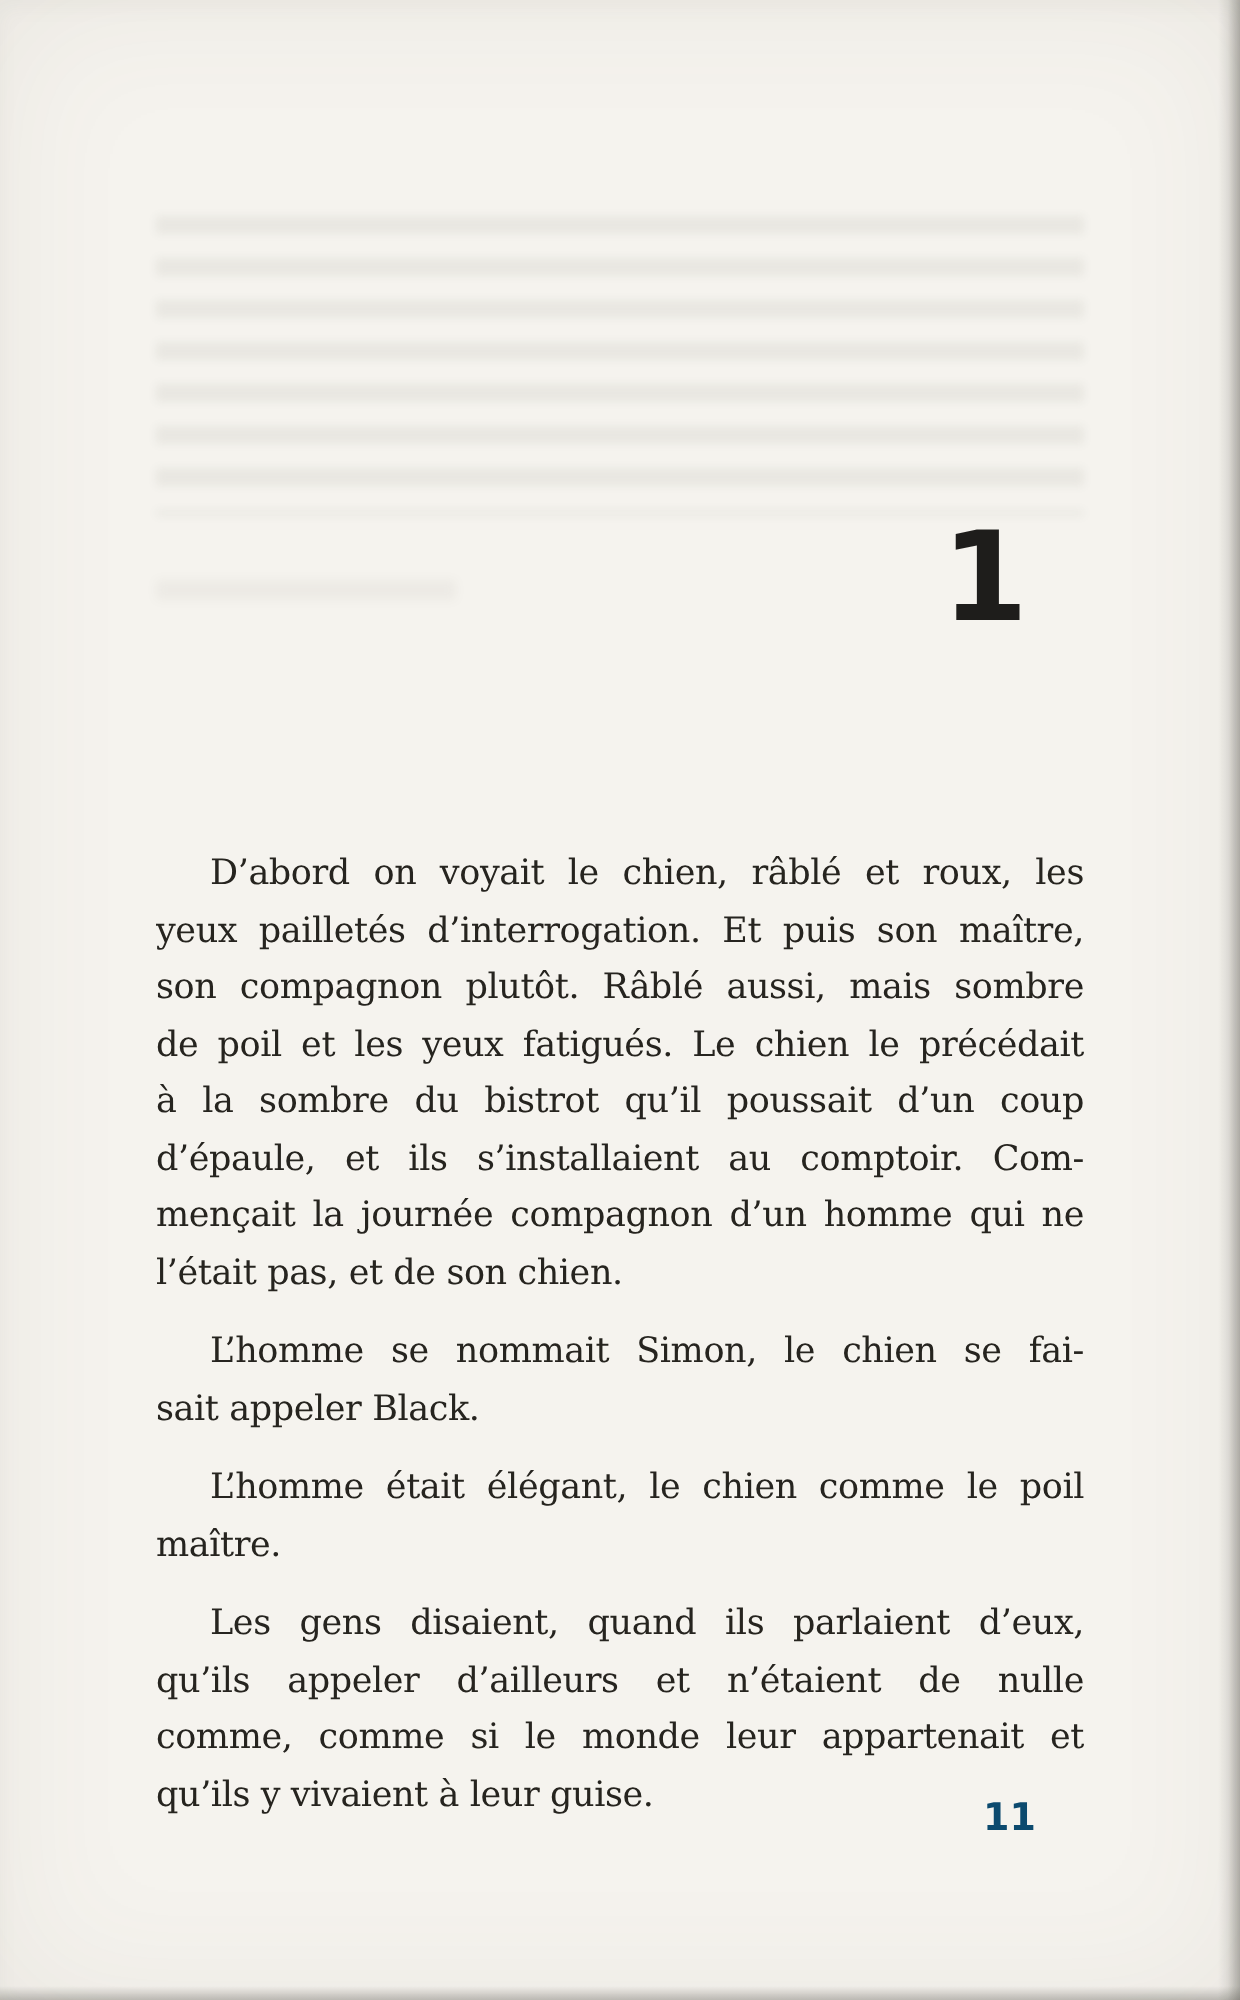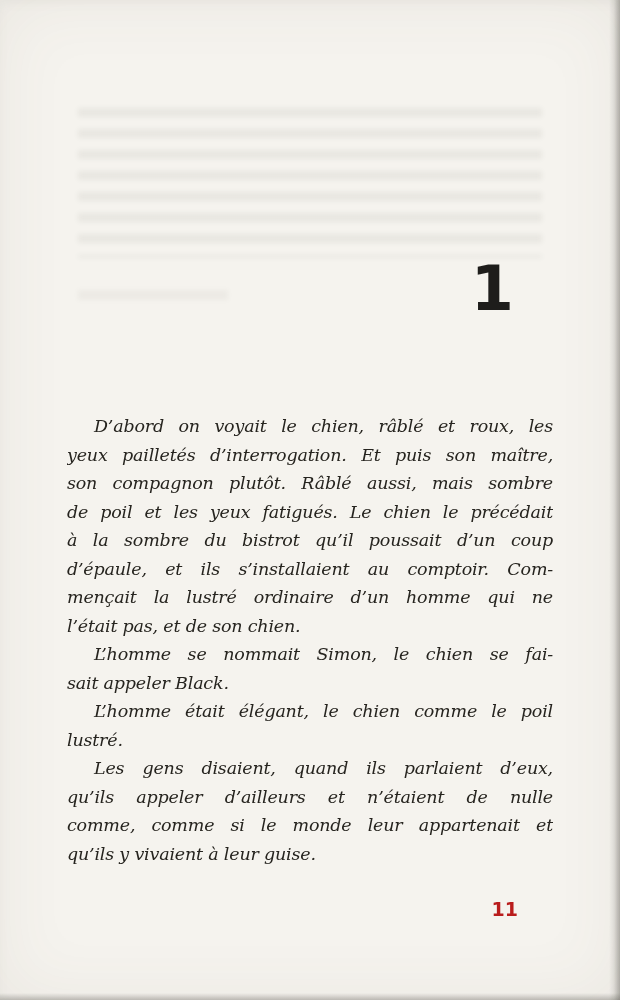--- a/index.html
+++ b/index.html
@@ -85,71 +85,71 @@
     font-size: 62px;
     line-height: 1;
     color: #1e1d1b;
   }
   .text-block {
     position: absolute;
     left: 67px;
     top: 412px;
     width: 486px;
   }
-  .para { margin: 0; font-style: italic; }
+  .para { margin: 11px; }
   .line {
     height: 28.5px;
     line-height: 28.5px;
     font-size: 17.5px;
     letter-spacing: -0.2px;
     text-align: justify;
     text-align-last: justify;
     overflow: hidden;
     white-space: normal;
   }
   .line.last { text-align-last: left; }
   .line.first { text-indent: 27px; }
   .folio {
     position: absolute;
     top: 898px;
     right: 102px;
     font-family: "DejaVu Sans", sans-serif;
     font-weight: bold;
     font-size: 19px;
-    color: #b91c1c;
+    color: #0c4a6e;
   }
 </style>
 </head>
 <body>
 
 <div class="page">
 
   <div class="ghost"></div>
   <div class="ghost-short"></div>
 
   <div class="chapter-number">1</div>
 
   <div class="text-block">
       <div class="para">
         <div class="line first">D’abord on voyait le chien, râblé et roux, les</div>
         <div class="line">yeux pailletés d’interrogation. Et puis son maître,</div>
         <div class="line">son compagnon plutôt. Râblé aussi, mais sombre</div>
         <div class="line">de poil et les yeux fatigués. Le chien le précédait</div>
         <div class="line">à la sombre du bistrot qu’il poussait d’un coup</div>
         <div class="line">d’épaule, et ils s’installaient au comptoir. Com-</div>
-        <div class="line">mençait la lustré ordinaire d’un homme qui ne</div>
+        <div class="line">mençait la journée compagnon d’un homme qui ne</div>
         <div class="line last">l’était pas, et de son chien.</div>
       </div>
       <div class="para">
         <div class="line first">L’homme se nommait Simon, le chien se fai-</div>
         <div class="line last">sait appeler Black.</div>
       </div>
       <div class="para">
         <div class="line first">L’homme était élégant, le chien comme le poil</div>
-        <div class="line last">lustré.</div>
+        <div class="line last">maître.</div>
       </div>
       <div class="para">
         <div class="line first">Les gens disaient, quand ils parlaient d’eux,</div>
         <div class="line">qu’ils appeler d’ailleurs et n’étaient de nulle</div>
         <div class="line">comme, comme si le monde leur appartenait et</div>
         <div class="line last">qu’ils y vivaient à leur guise.</div>
       </div>
     </div>
 
   <div class="folio">11</div>

